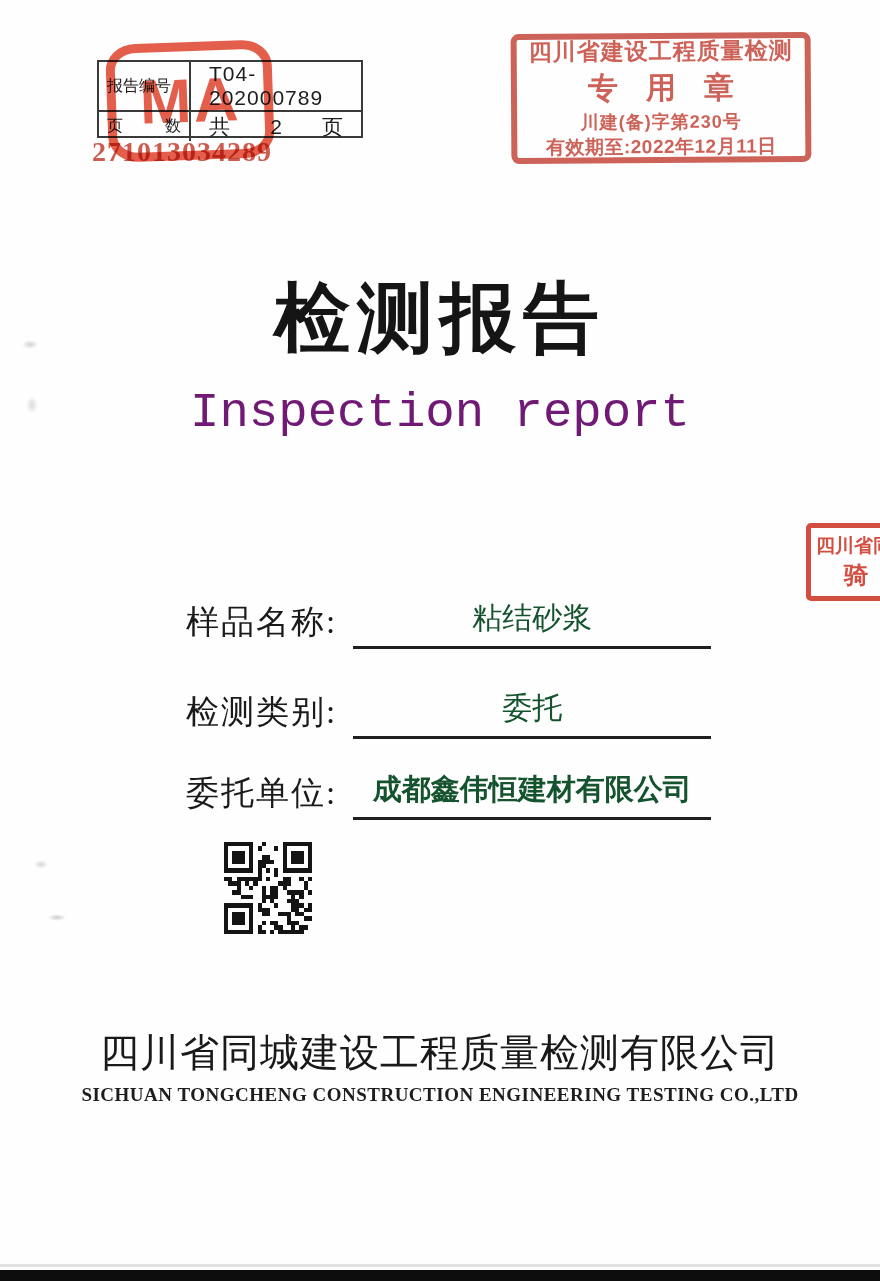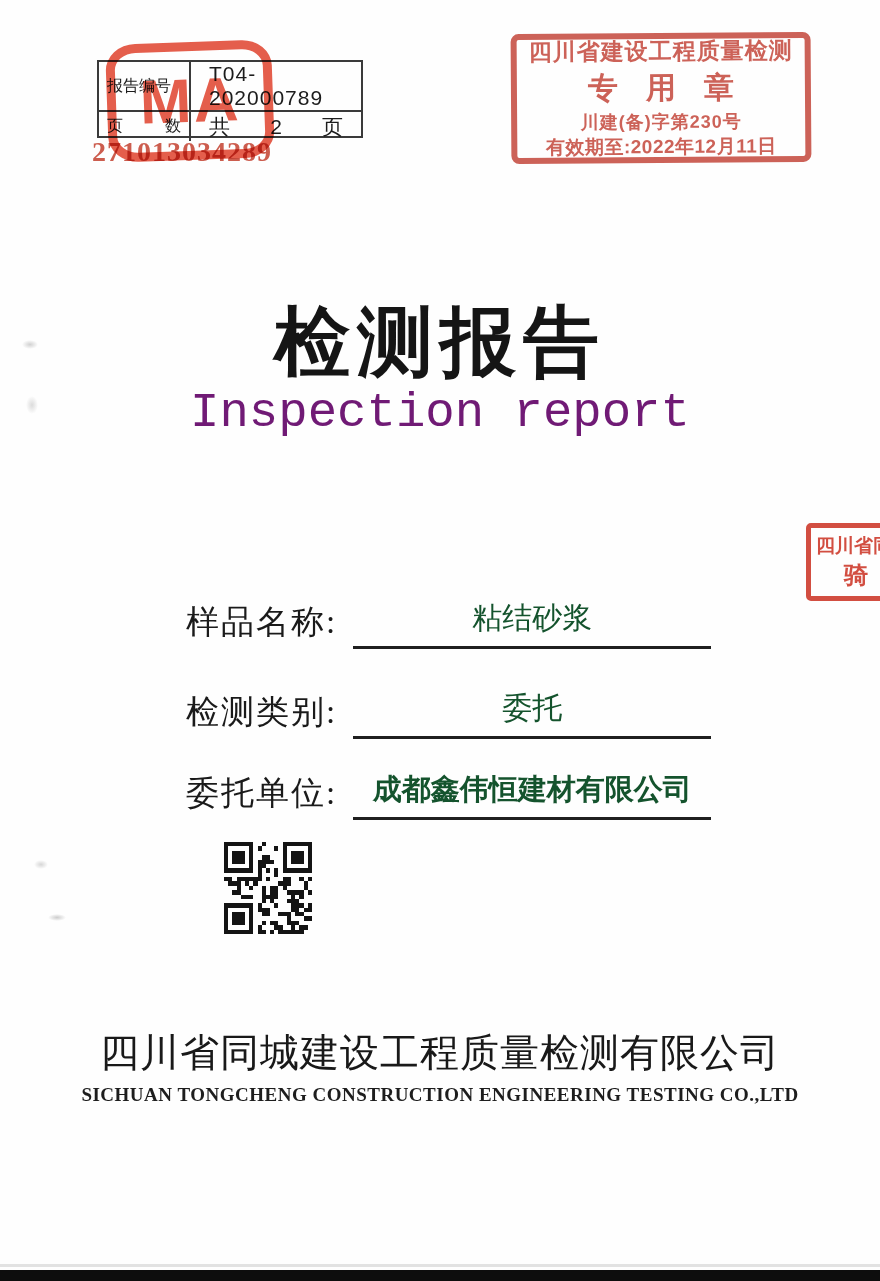--- a/index.html
+++ b/index.html
@@ -50,21 +50,21 @@
     display:flex;flex-direction:column;align-items:center;justify-content:center;
     color:#c5463a;opacity:.85;mix-blend-mode:multiply;transform:rotate(-.4deg);
   }
   .cert-stamp .l1{font-size:23px;font-weight:bold;letter-spacing:1px;white-space:nowrap;}
   .cert-stamp .l2{font-size:30px;font-weight:bold;letter-spacing:28px;padding-left:28px;margin:1px 0;}
   .cert-stamp .l3{font-size:18px;font-weight:bold;letter-spacing:1px;}
   .cert-stamp .l4{font-size:19px;font-weight:bold;letter-spacing:.5px;white-space:nowrap;}
   
   .title-cn{
     position:absolute;left:0;top:268px;width:100%;text-align:center;
-    font-size:76px;font-weight:bold;letter-spacing:7px;color:#151515;margin-top:24px;
+    font-size:76px;font-weight:bold;letter-spacing:7px;color:#151515;
   }
   .title-en{
     position:absolute;left:0;top:385px;width:100%;text-align:center;
     font-family:"Liberation Mono",monospace;font-size:49px;color:#701a75;
   }
   
   .riding-stamp{
     position:absolute;left:806px;top:523px;width:100px;height:78px;
     border:5px solid #cf3a2c;border-radius:5px;box-sizing:border-box;
     display:flex;flex-direction:column;align-items:flex-start;justify-content:center;

